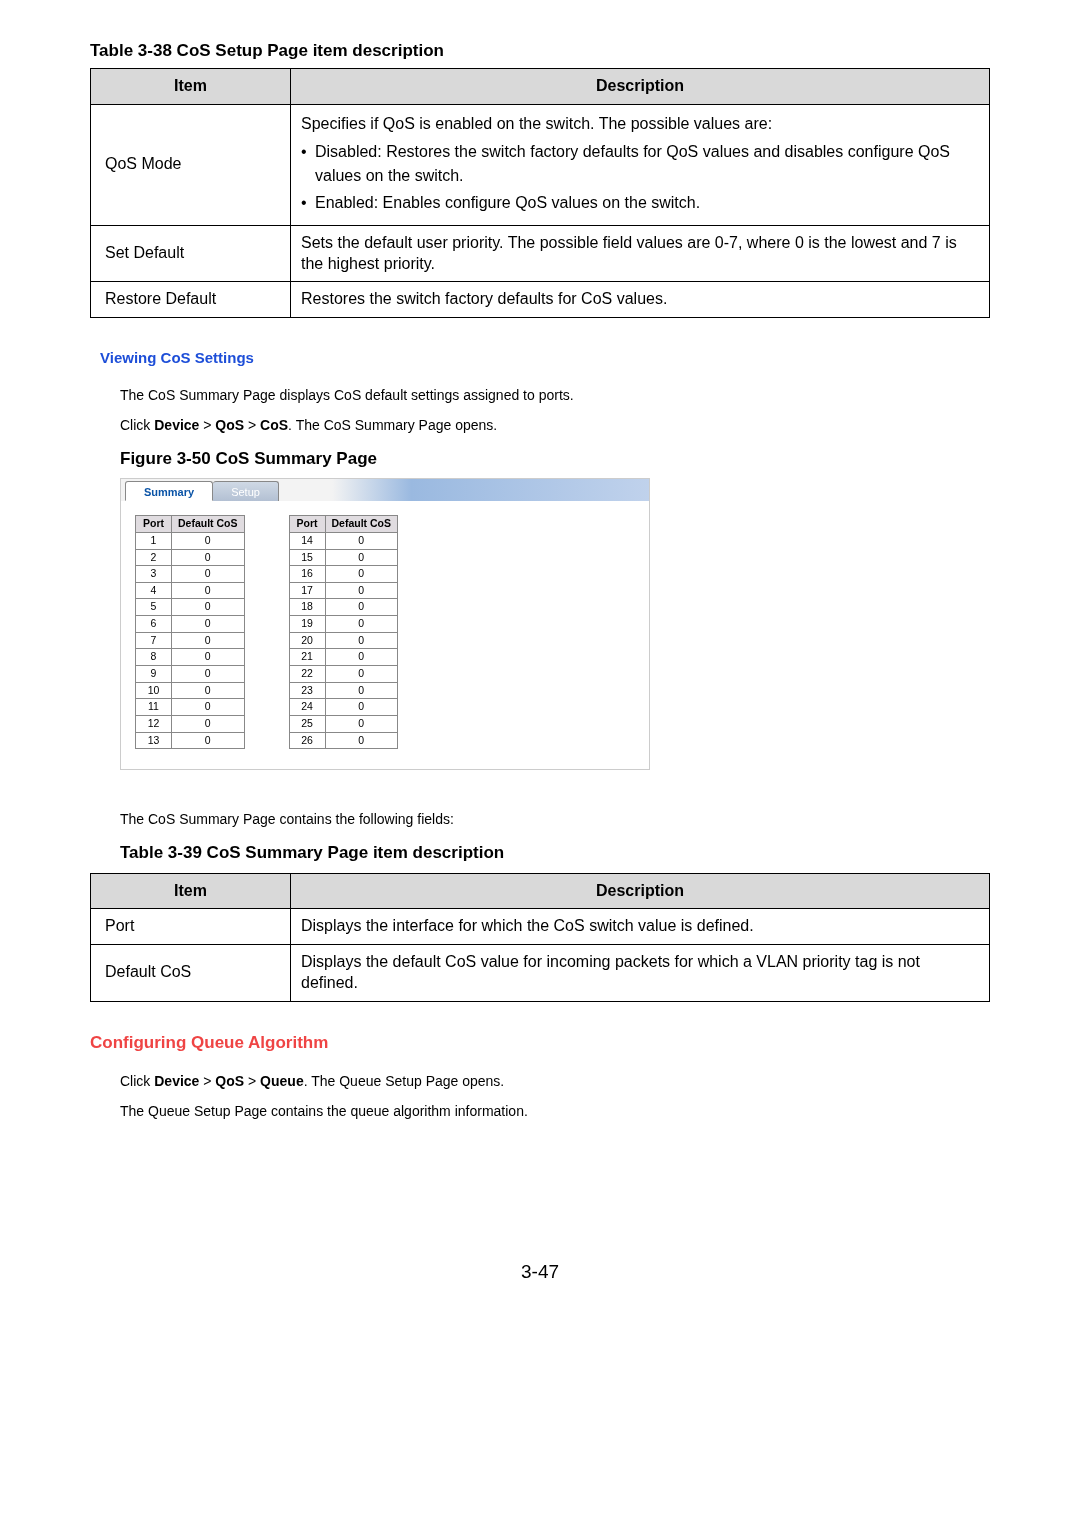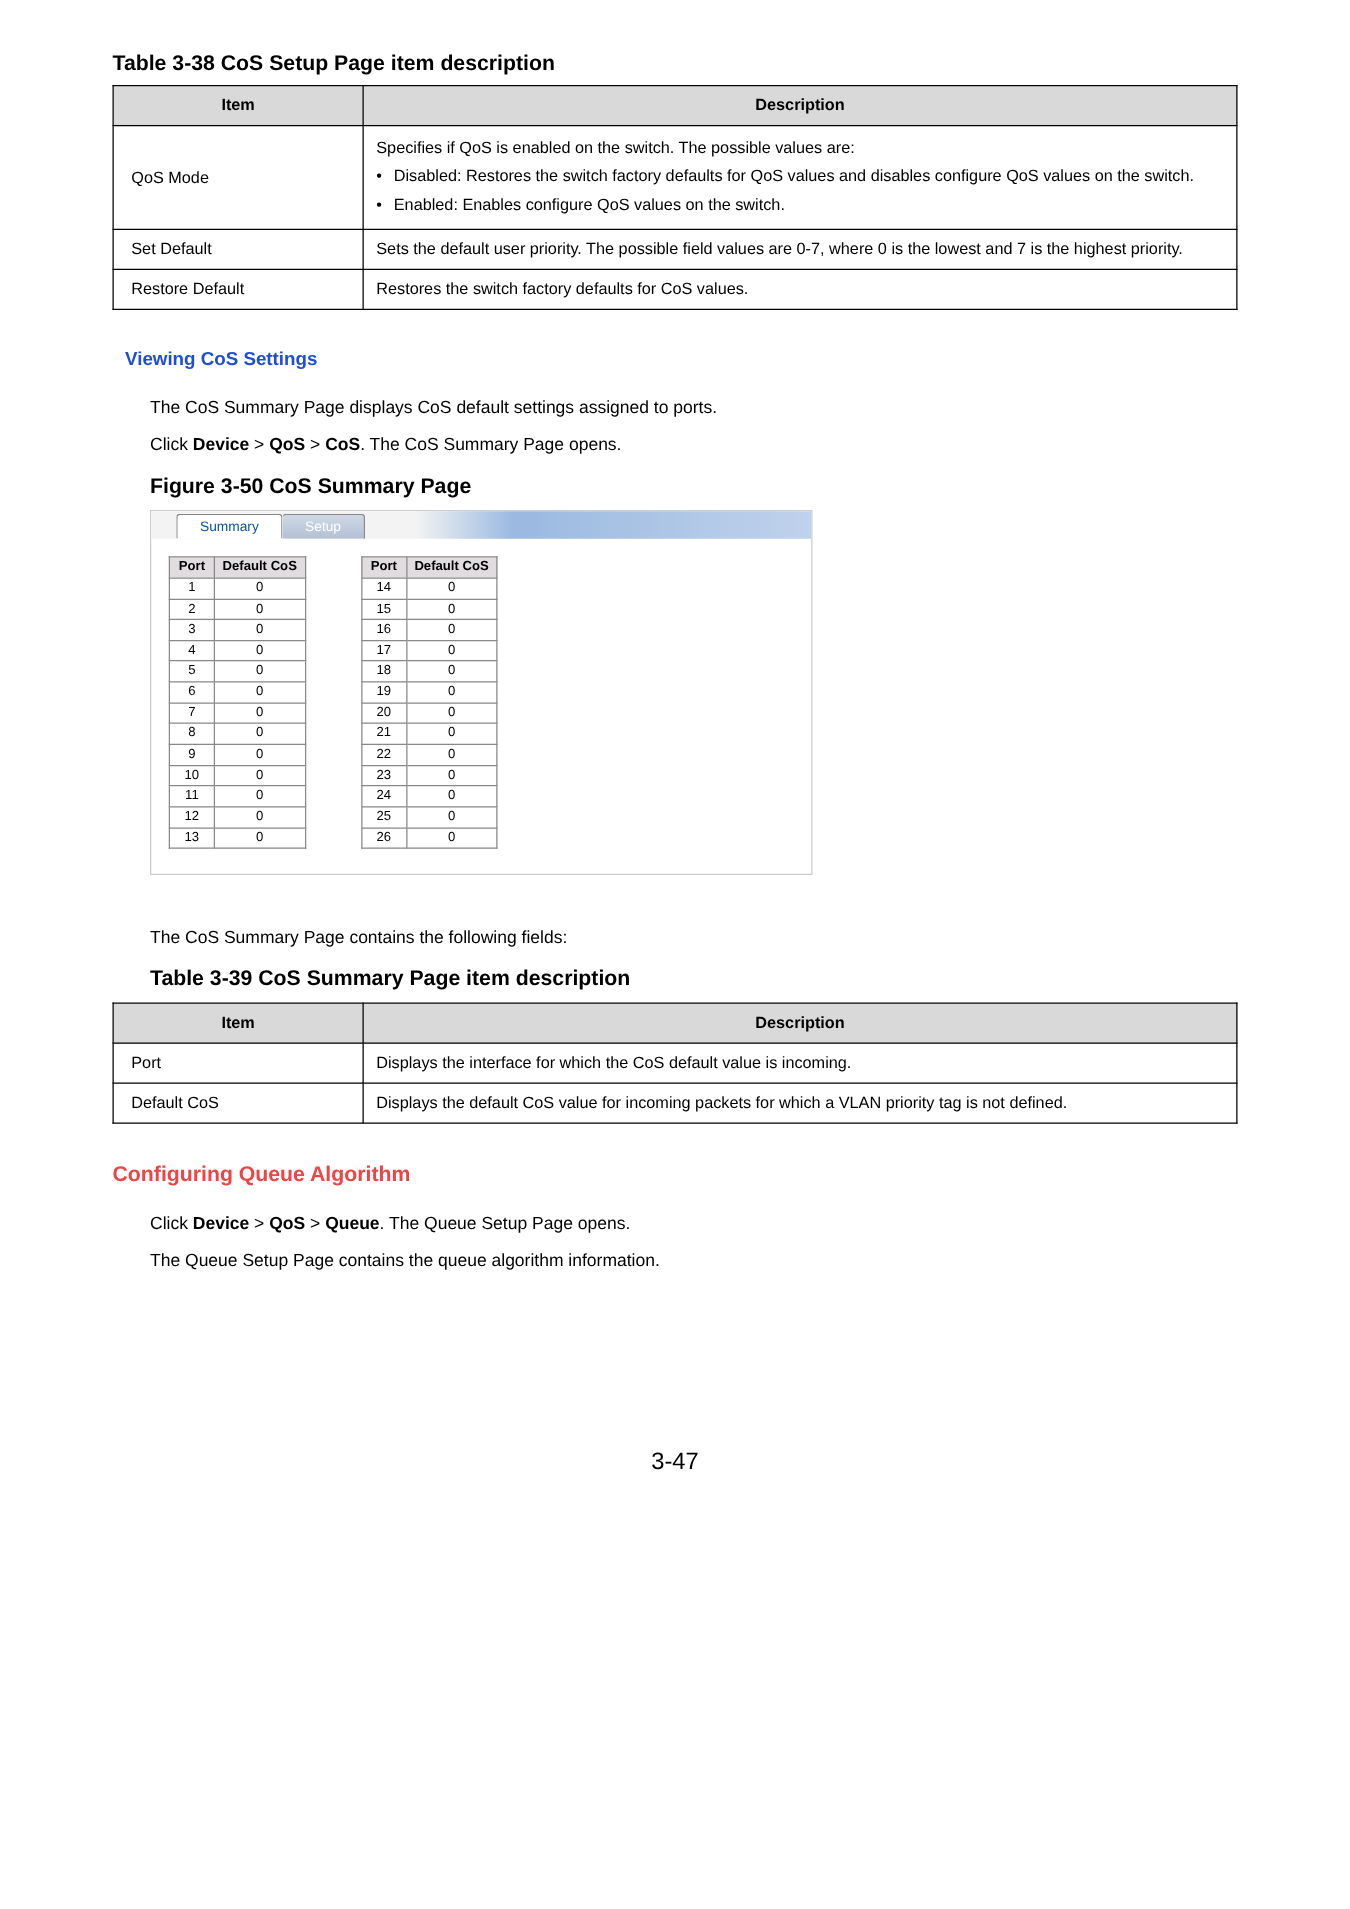--- a/index.html
+++ b/index.html
@@ -17,21 +17,21 @@
     table.box-table {
       border-collapse: collapse;
       width: 100%;
       margin-bottom: 30px;
     }
     table.box-table th, table.box-table td {
       border: 1px solid #000;
       padding: 7px 10px;
       vertical-align: top;
       text-align: left;
-      font-size: 13px;
+      font-size: 16px;
     }
     table.box-table th {
       background: #d9d9d9;
       font-weight: bold;
       text-align: center;
     }
     table.box-table td.item-cell {
       width: 200px;
       padding-left: 14px;
     }
@@ -85,25 +85,25 @@
       border-top-left-radius: 3px;
       border-top-right-radius: 3px;
       margin-right: 0;
       height: 20px;
       display: flex;
       align-items: center;
     }
     .tab.active {
       background: #fff;
       color: #0a53a6;
-      font-weight: normal;
+      font-weight: bold;
       border-bottom: 1px solid #fff;
       position: relative;
       z-index: 2;
-      margin-left: 20px;
+      margin-left: 4px;
     }
     .tab.inactive {
       background: linear-gradient(#cfd9e5, #b3c0d3);
       color: #fff;
       border-left: none;
       font-weight: normal;
     }
     .tables-wrap {
       display: flex;
       gap: 44px;
@@ -314,21 +314,21 @@
 <table class="box-table">
   <thead>
     <tr>
       <th>Item</th>
       <th>Description</th>
     </tr>
   </thead>
   <tbody>
     <tr>
       <td class="item-cell">Port</td>
-      <td>Displays the interface for which the CoS default value is incoming.</td>
+      <td>Displays the interface for which the CoS switch value is defined.</td>
     </tr>
     <tr>
       <td class="item-cell" style="vertical-align: middle;">Default CoS</td>
       <td>Displays the default CoS value for incoming packets for which a VLAN priority tag is not defined.</td>
     </tr>
   </tbody>
 </table>
 
 <div style="padding-left:0;">
   <div class="section-head-blue">Configuring Queue Algorithm</div>

